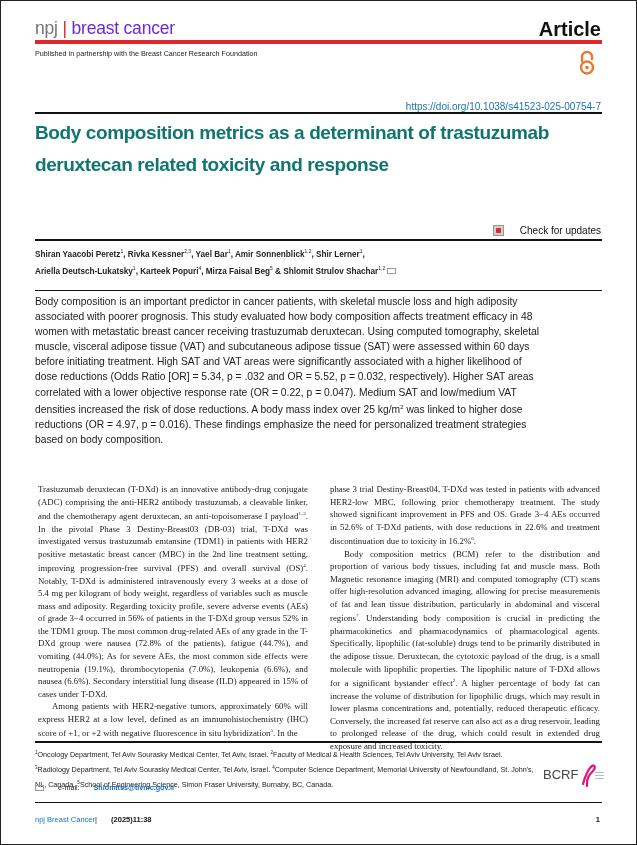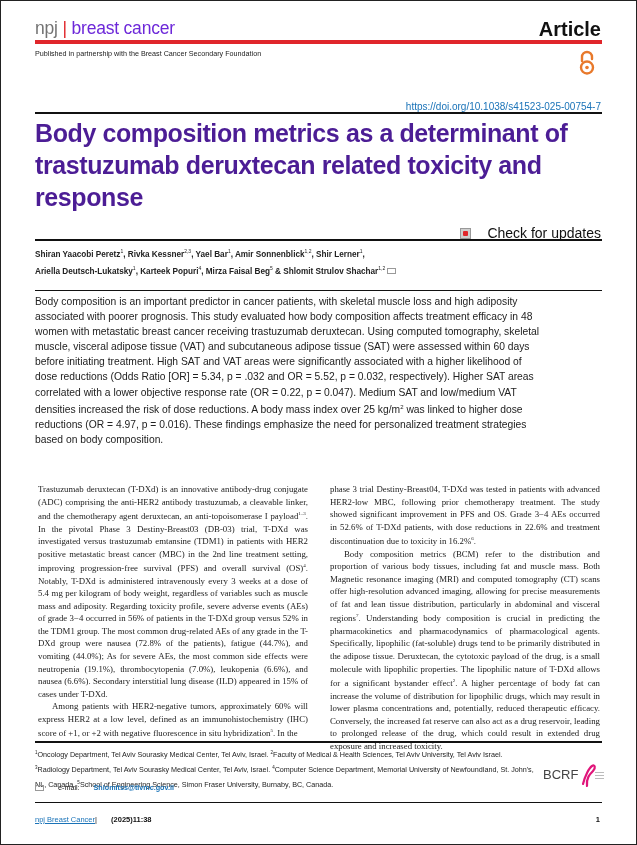--- a/index.html
+++ b/index.html
@@ -9,57 +9,57 @@
   .journal { left: 35px; top: 18px; font-size: 17.5px; letter-spacing: -0.2px; }
   .journal .npj { color: #737373; }
   .journal .sep { color: #e0262b; }
   .journal .name { color: #6d28d9; }
   .article-label { right: 36px; top: 18px; font-size: 20px; font-weight: bold; }
   .red-rule { left: 35px; top: 40px; width: 567px; height: 4px; background: #e0262b; }
   .partner { left: 35px; top: 49px; font-size: 7.2px; color: #222; }
   .oa-icon { left: 577px; top: 50px; width: 20px; height: 26px; }
   .doi { right: 36px; top: 101px; font-size: 10px; color: #1a73b8; }
   .thin-rule { left: 35px; height: 2px; background: #111; width: 567px; }
-  .title { left: 35px; top: 117px; width: 560px; font-size: 25px; font-weight: bold; line-height: 32px; letter-spacing: -0.4px; color: #4c1d95; }
-  .cfu { right: 36px; top: 225px; font-size: 14px; display: flex; align-items: center; gap: 16px; }
+  .title { left: 35px; top: 117px; width: 560px; font-size: 19px; font-weight: bold; line-height: 32px; letter-spacing: -0.4px; color: #0f766e; }
+  .cfu { right: 36px; top: 225px; font-size: 10px; display: flex; align-items: center; gap: 16px; }
   .cfu-icon { width: 11px; height: 11px; background: #cfcfcf; border: 1px solid #999; position: relative; box-sizing: border-box; }
   .cfu-icon::after { content: ""; position: absolute; left: 2px; top: 2px; width: 5px; height: 5px; background: #e0262b; border-radius: 1px; }
   .authors { left: 35px; top: 244px; width: 560px; font-size: 8.2px; font-weight: bold; line-height: 14px; color: #222; }
   .authors sup { font-size: 5px; font-weight: normal; }
   .mail-glyph { display: inline-block; width: 9px; height: 6px; border: 1px solid #999; box-sizing: border-box; margin-left: 2px; vertical-align: 0; position: relative; }
   .abstract { left: 35px; top: 294px; width: 510px; font-size: 10.3px; line-height: 15.1px; color: #222; }
   .abstract sup { font-size: 6px; }
   .col { top: 483px; width: 270px; font-family: "Liberation Serif", serif; font-size: 8.8px; line-height: 12.55px; text-align: justify; color: #222; }
   .col p { margin: 0; }
   .col p.indent { text-indent: 14px; }
   .col sup { font-size: 5px; }
   .col-left { left: 38px; }
   .col-right { left: 330px; }
   .affil { left: 35px; top: 747px; width: 500px; font-size: 7.2px; line-height: 12.5px; color: #222; }
   .affil sup { font-size: 4.5px; }
   .email { left: 35px; top: 783px; font-size: 7.2px; color: #222; display: flex; align-items: center; gap: 14px; }
   .email .addr { color: #1a73b8; font-weight: bold; }
   .bcrf { left: 543px; top: 762px; width: 62px; height: 26px; }
   .footer-left { left: 35px; top: 815px; font-size: 7.5px; }
-  .footer-left .j { color: #1a73b8; text-decoration: underline; }
+  .footer-left .j { color: #1a73b8; }
   .footer-right { right: 37px; top: 815px; font-size: 7.5px; font-weight: bold; }
 </style>
 </head>
 <body>
 
 <div class="frame"></div>
 
 <div class="abs journal">
   <span class="npj">npj</span>
   <span class="sep">|</span>
   <span class="name">breast cancer</span>
 </div>
 <div class="abs article-label">Article</div>
 <div class="abs red-rule"></div>
-<div class="abs partner">Published in partnership with the Breast Cancer Secondary Foundation</div>
+<div class="abs partner">Published in partnership with the Breast Cancer Research Foundation</div>
 
 <svg class="abs oa-icon" viewBox="0 0 20 26">
   <path d="M5 11 V7 a5 5 0 0 1 10 0 V9" fill="none" stroke="#e8792b" stroke-width="2.4" stroke-linecap="round"></path>
   <circle cx="10" cy="17.5" r="6" fill="none" stroke="#e8792b" stroke-width="2.4"></circle>
   <circle cx="10" cy="17.5" r="1.8" fill="#e8792b"></circle>
 </svg>
 
 <div class="abs doi">https://doi.org/10.1038/s41523-025-00754-7</div>
 <div class="abs thin-rule" style="top:112px;"></div>
 

